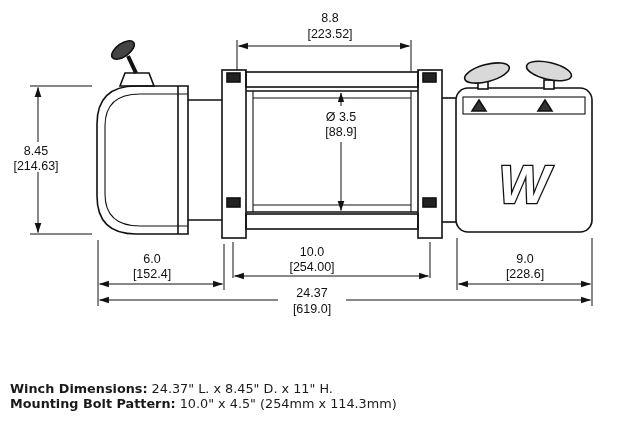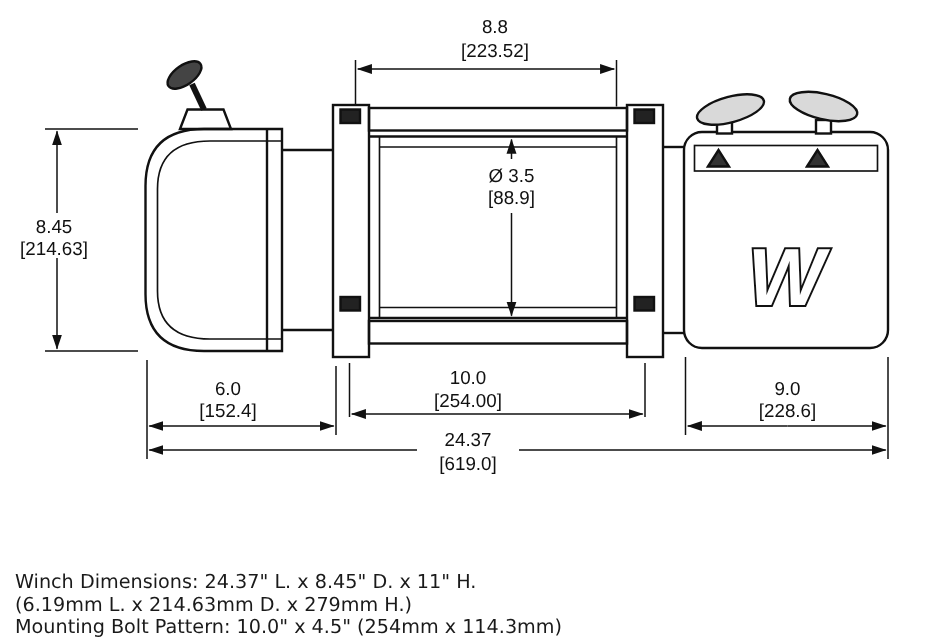--- a/index.html
+++ b/index.html
@@ -7,21 +7,21 @@
         font-family:"Liberation Sans",sans-serif;}
   svg{display:block;}
   .dim{font:12.5px "Liberation Sans",sans-serif;fill:#111;}
   .logo-w{font:italic 900 54px "Liberation Sans",sans-serif;fill:#fff;stroke:#111;
           stroke-width:2.6px;paint-order:stroke;}
   .outline{stroke:#111;fill:none;stroke-width:1.6;}
   .dimline{stroke:#111;fill:none;stroke-width:1;}
   .notes{position:absolute;left:10px;top:381px;font:12.8px "DejaVu Sans","Liberation Sans",sans-serif;
          color:#1a1a1a;}
   .notes p{margin:0;line-height:15px;}
-  .notes b{font-weight:normal;}
+  .notes b{font-weight:bold;}
 </style>
 </head>
 <body>
 
 <div class="page">
 
   <svg width="625" height="360" viewBox="0 0 625 360">
     <defs>
       <marker id="arr" orient="auto" markerWidth="10" markerHeight="8" refX="8.5" refY="3" viewBox="0 0 9 6">
         <path d="M0,0 L9,3 L0,6 Z" fill="#111"></path>
@@ -130,17 +130,16 @@
       <text class="dim" x="525" y="263" text-anchor="middle">9.0</text>
       <text class="dim" x="525" y="278" text-anchor="middle">[228.6]</text>
 
       <text class="dim" x="312" y="297" text-anchor="middle">24.37</text>
       <text class="dim" x="312" y="313" text-anchor="middle">[619.0]</text>
     </g>
   </svg>
 
   <div class="notes">
     <p><b>Winch Dimensions:</b><span> 24.37" L. x 8.45" D. x 11" H.</span></p>
-    <p>(6.19mm L. x 214.63mm D. x 279mm H.)</p>
     <p><b>Mounting Bolt Pattern:</b><span> 10.0" x 4.5" (254mm x 114.3mm)</span></p>
   </div>
 
 </div>
 
 </body></html>

